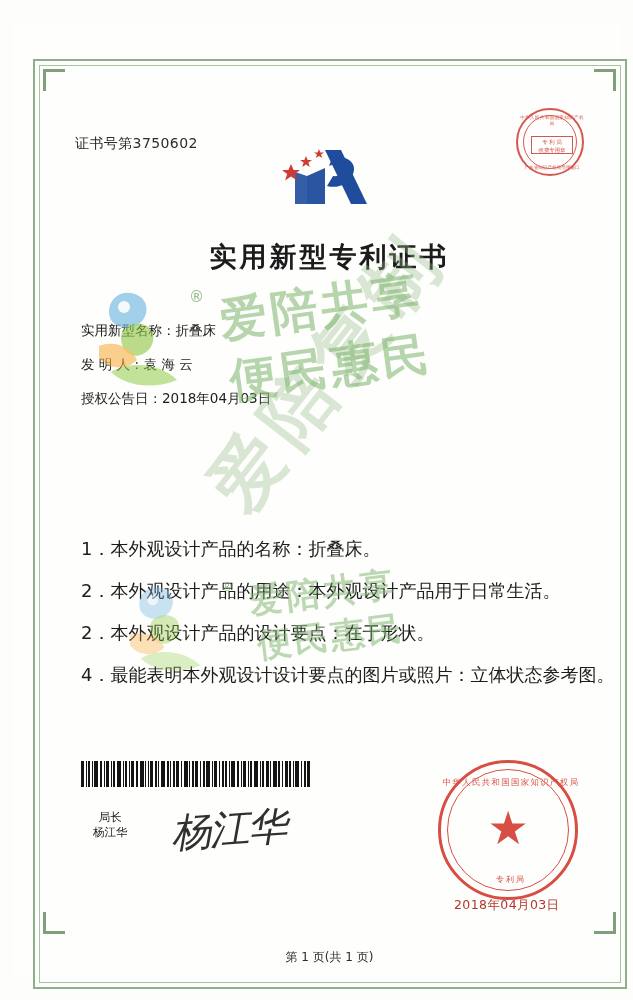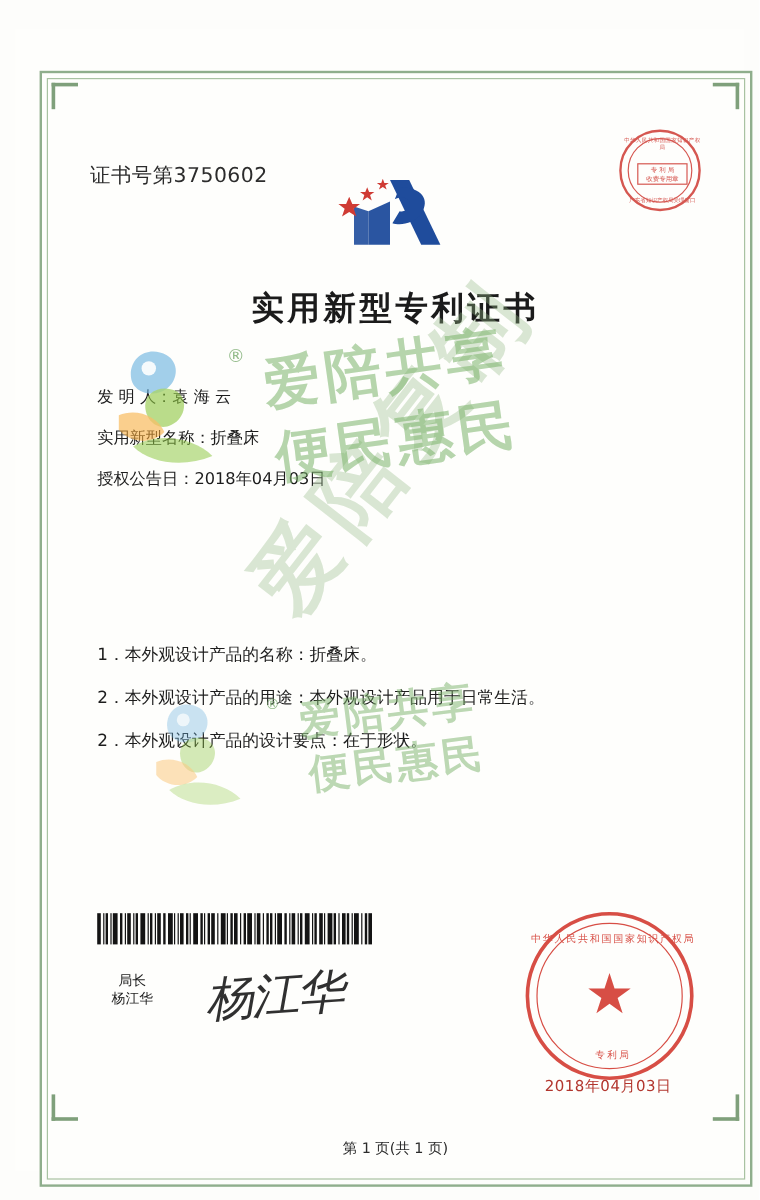--- a/index.html
+++ b/index.html
@@ -49,21 +49,21 @@
   }
   .corner.tl { left: 30px; top: 45px; border-left-width: 3px; border-top-width: 3px; }
   .corner.tr { left: 581px; top: 45px; border-right-width: 3px; border-top-width: 3px; }
   .corner.bl { left: 30px; top: 888px; border-left-width: 3px; border-bottom-width: 3px; }
   .corner.br { left: 581px; top: 888px; border-right-width: 3px; border-bottom-width: 3px; }
 
   
   .cert-no {
     position: absolute;
     left: 62px; top: 111px;
-    font-size: 17px;
+    font-size: 14px;
     color: #2c2c2c;
     letter-spacing: 0.4px;
     font-family: "DejaVu Sans", sans-serif;
   }
 
   
   .stamp-tr {
     position: absolute;
     left: 503px; top: 84px;
     width: 68px; height: 68px;
@@ -139,21 +139,21 @@
     font-family: "DejaVu Sans", sans-serif;
   }
   .field-row.tight { margin-bottom: 2px; }
 
   .clauses {
     position: absolute;
     left: 68px; top: 513px;
     width: 510px;
   }
   .clause {
-    font-size: 14px;
+    font-size: 18px;
     color: #1d1d1d;
     margin-bottom: 18px;
     white-space: nowrap;
     font-family: "DejaVu Sans", sans-serif;
   }
 
   
   .barcode {
     position: absolute;
     left: 68px; top: 737px;
@@ -333,34 +333,35 @@
         <polygon points="10,18 12.6,24 19,24 13.8,28 16,34.5 10,30.6 4,34.5 6.2,28 1,24 7.4,24" fill="#cf3b34"></polygon>
         <polygon points="25,10 26.6,14 31,14 27.4,16.6 28.8,21 25,18.4 21.2,21 22.6,16.6 19,14 23.4,14" fill="#cf3b34"></polygon>
         <polygon points="38,3 39.3,6.4 43,6.4 40,8.6 41.2,12 38,9.9 34.8,12 36,8.6 33,6.4 36.7,6.4" fill="#cf3b34"></polygon>
       </svg>
     </div>
 
     <div class="doc-title">实用新型专利证书</div>
 
     <div class="fields">
       <div class="field-row">
-        <span>发 明 人：</span><span>袁 海 云</span>
+        <span>实用新型名称：</span><span>折叠床</span>
       </div>
       <div class="field-row">
-        <span>实用新型名称：</span><span>折叠床</span>
+        <span>发 明 人：</span><span>袁 海 云</span>
       </div>
       <div class="field-row tight">
         <span>授权公告日：</span><span>2018年04月03日</span>
       </div>
     </div>
 
     <div class="clauses">
       <div class="clause">1．本外观设计产品的名称：折叠床。</div>
       <div class="clause">2．本外观设计产品的用途：本外观设计产品用于日常生活。</div>
       <div class="clause">2．本外观设计产品的设计要点：在于形状。</div>
+      <div class="clause">4．最能表明本外观设计设计要点的图片或照片：立体状态参考图。</div>
     </div>
 
     <div class="barcode" id="barcode">
         <i style="width: 3px;"></i>
         <i style="width: 1px;"></i>
         <i style="width: 2px;"></i>
         <i style="width: 1px;"></i>
         <i style="width: 4px;"></i>
         <i style="width: 2px;"></i>
         <i style="width: 1px;"></i>

